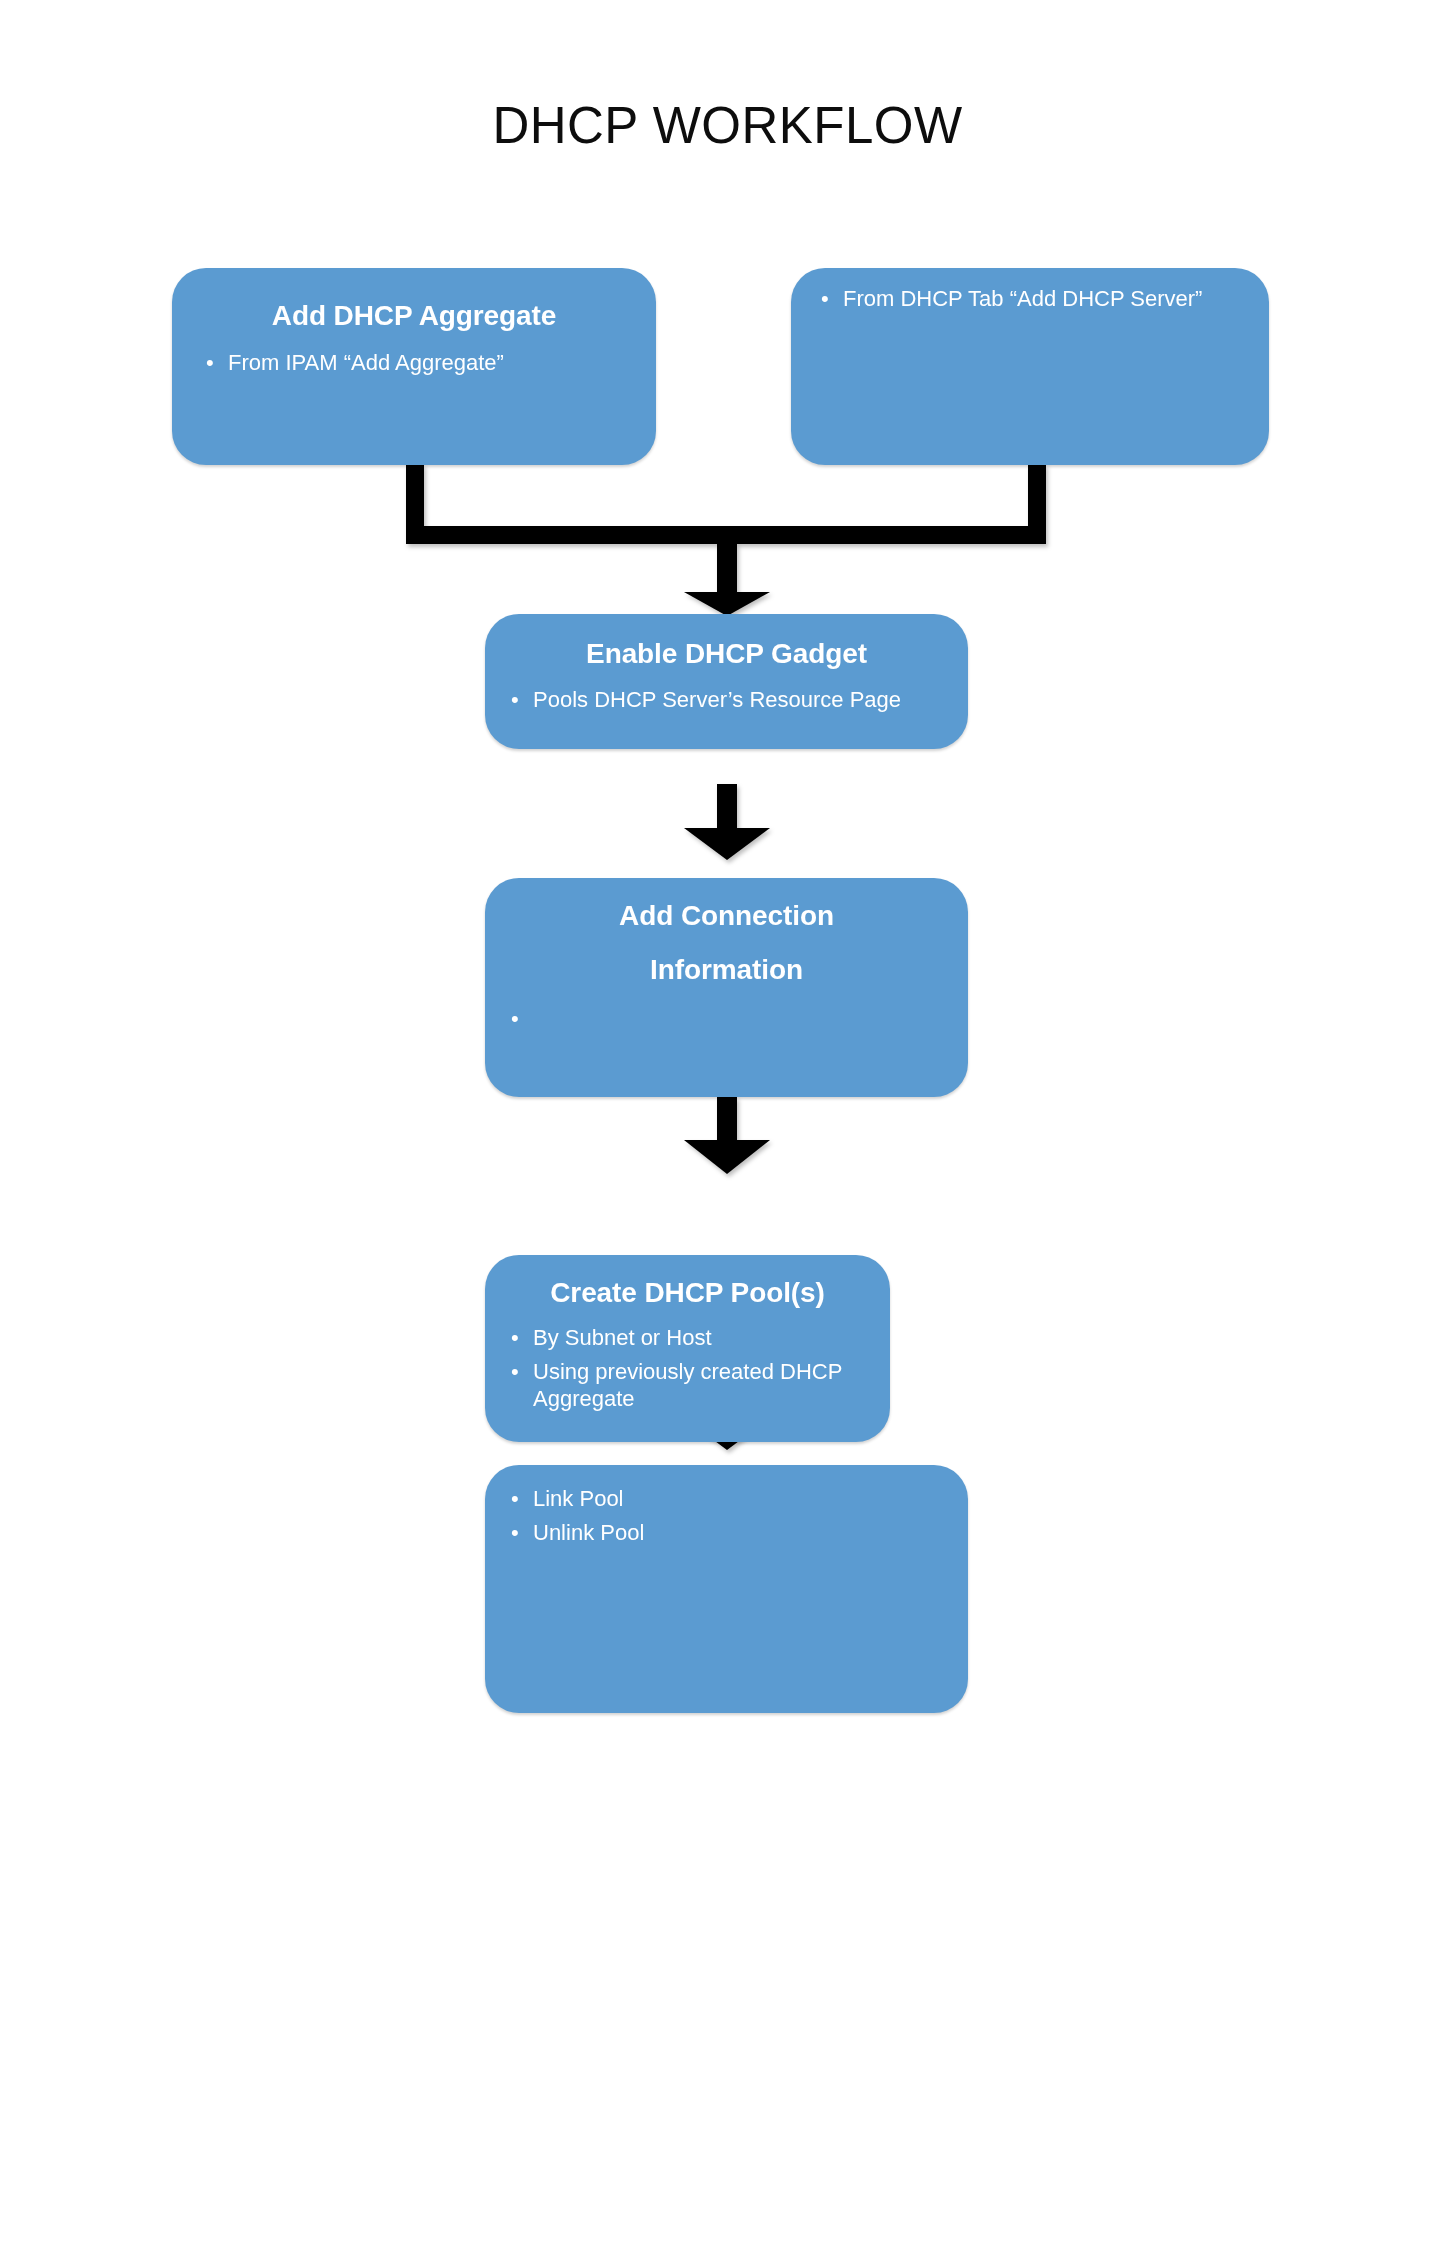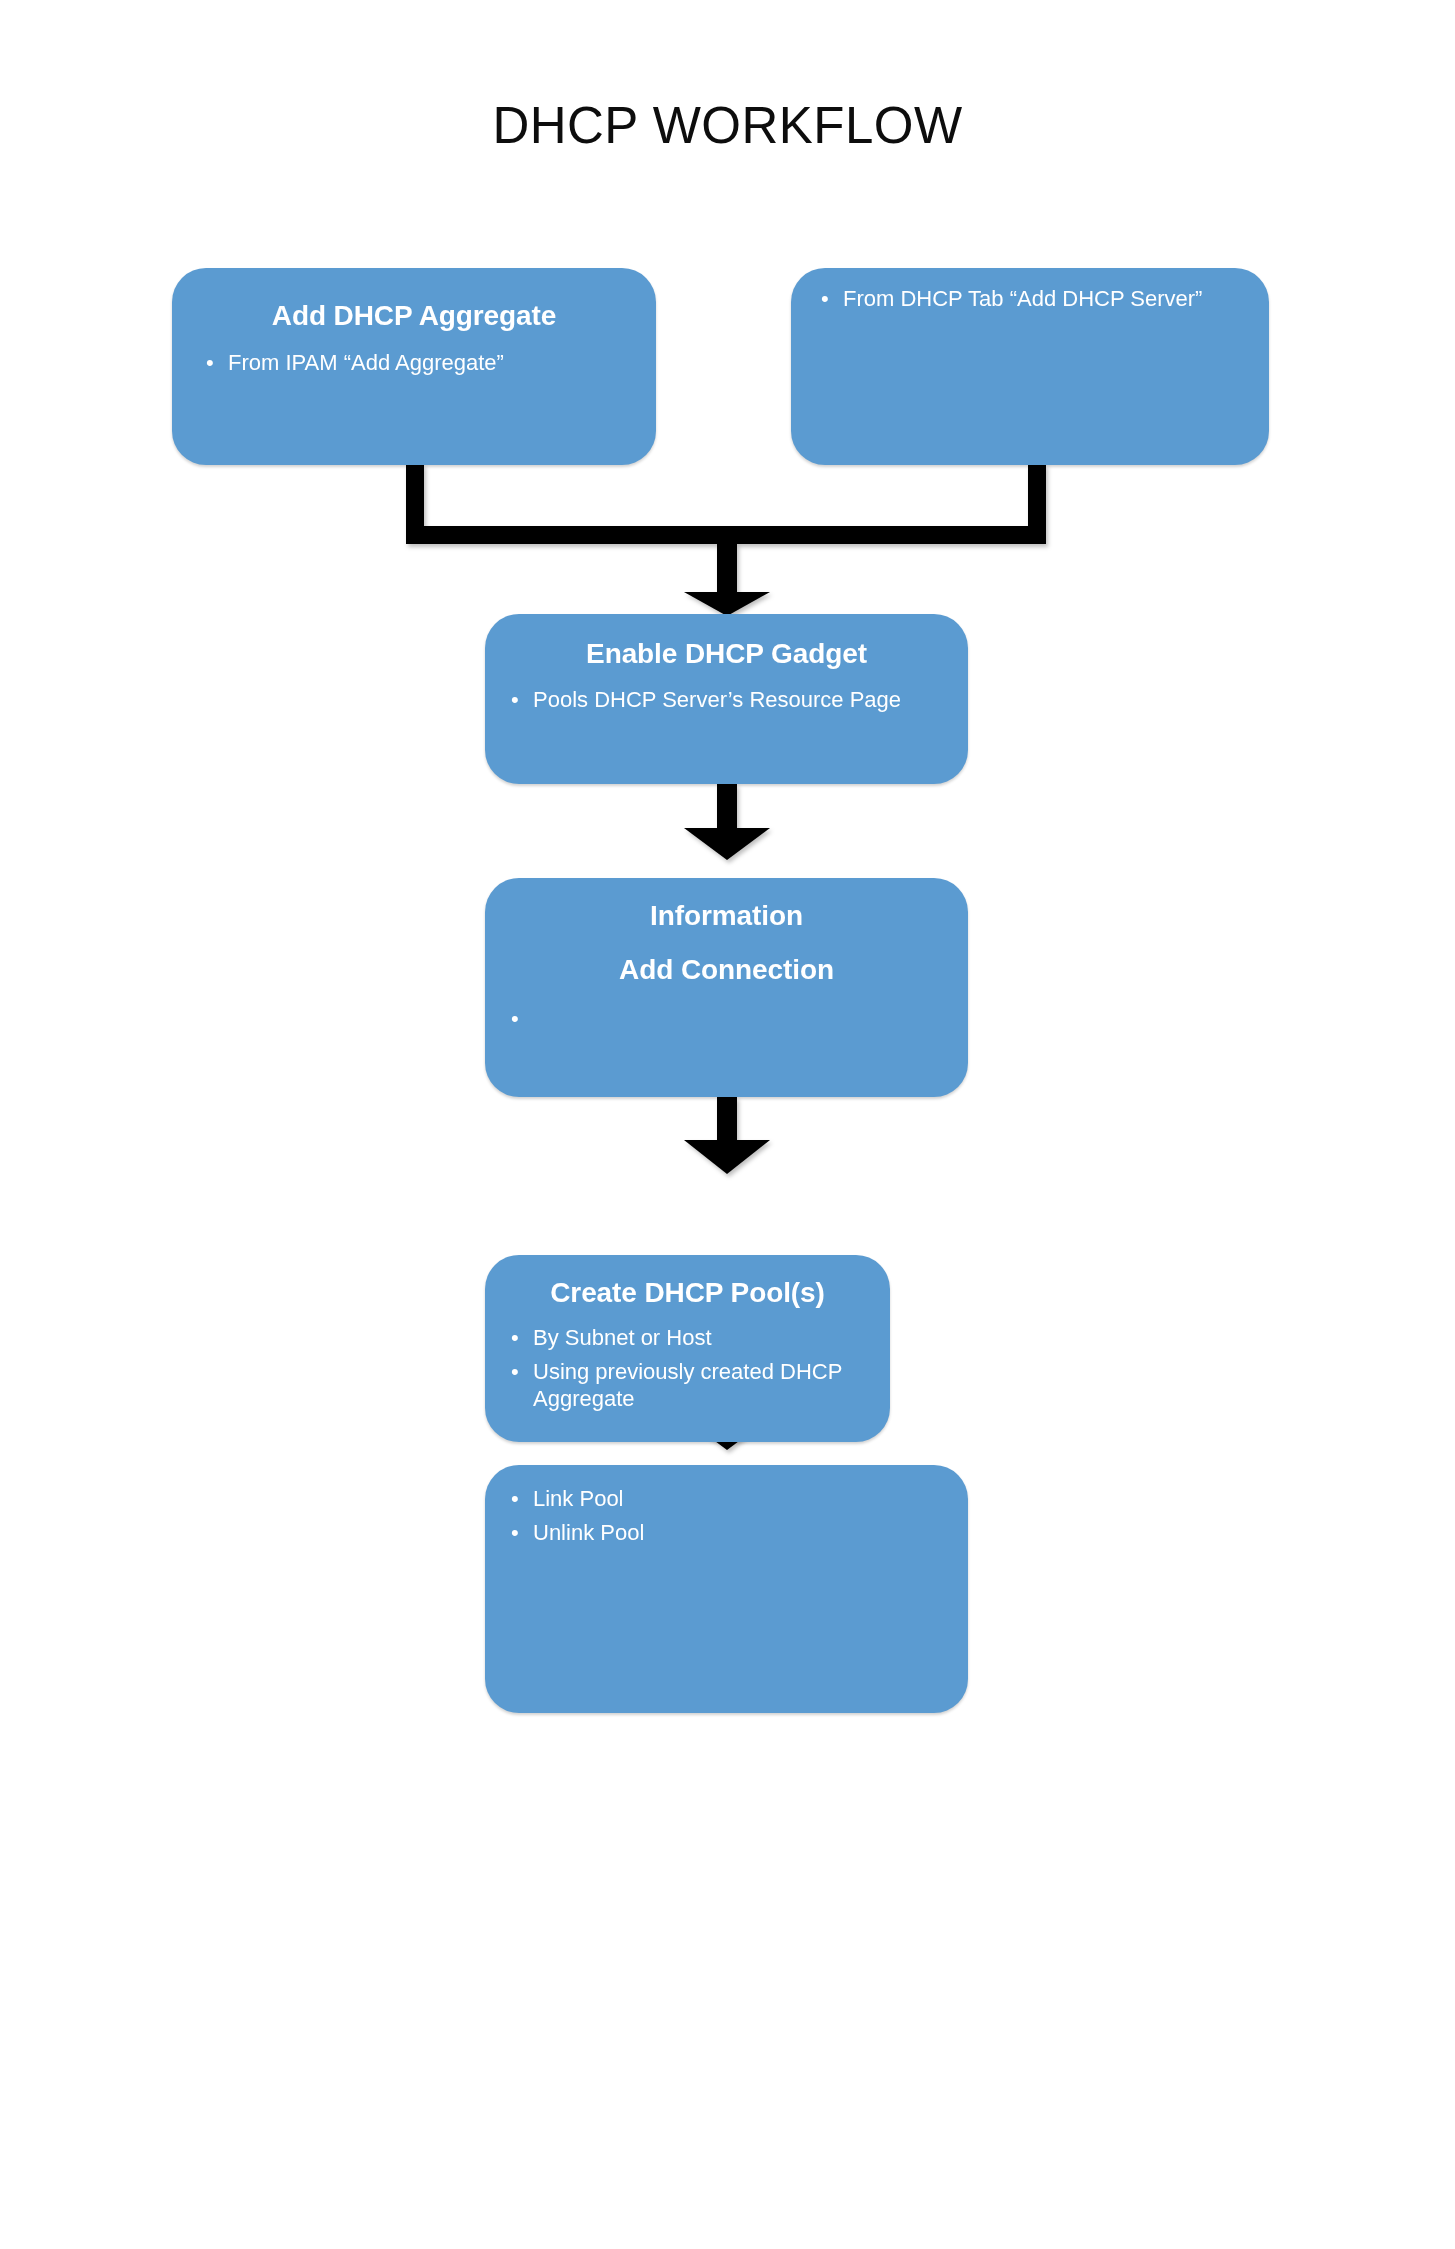--- a/index.html
+++ b/index.html
@@ -101,21 +101,21 @@
     height: 197px;
   }
   #node-server .node-title { margin-top: 32px; }
   #node-server .node-bullets { margin-top: 17px; padding-left: 26px; padding-right: 8px; }
 
   
   #node-gadget {
     left: 485px;
     top: 614px;
     width: 483px;
-    height: 170px;
+    height: 135px;
   }
   #node-gadget .node-title { margin-top: 24px; }
   #node-gadget .node-bullets { margin-top: 16px; padding-left: 22px; padding-right: 8px; }
 
   #node-connection {
     left: 485px;
     top: 878px;
     width: 483px;
     height: 219px;
   }
@@ -216,22 +216,22 @@
     <span class="node-title">Enable DHCP Gadget</span>
     <ul class="node-bullets">
       <li>
         <span class="bullet-dot">•</span>
         <span>Pools  DHCP Server’s Resource Page</span>
       </li>
     </ul>
   </div>
 
   <div class="node" id="node-connection">
+    <span class="node-title">Add Connection</span>
     <span class="node-title">Information</span>
-    <span class="node-title">Add Connection</span>
     <ul class="node-bullets">
       <li>
         <span class="bullet-dot">•</span>
       </li>
     </ul>
   </div>
 
   <div class="node" id="node-pools">
     <span class="node-title">Create DHCP Pool(s)</span>
     <ul class="node-bullets">

